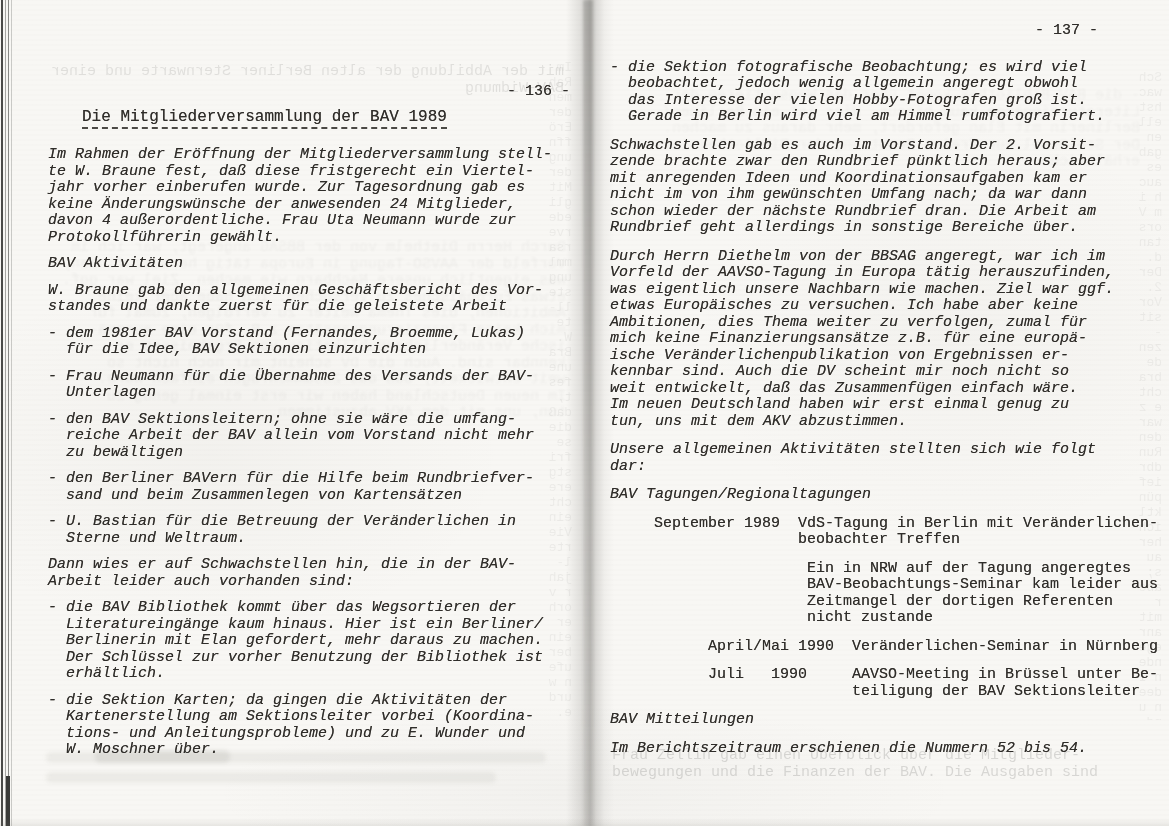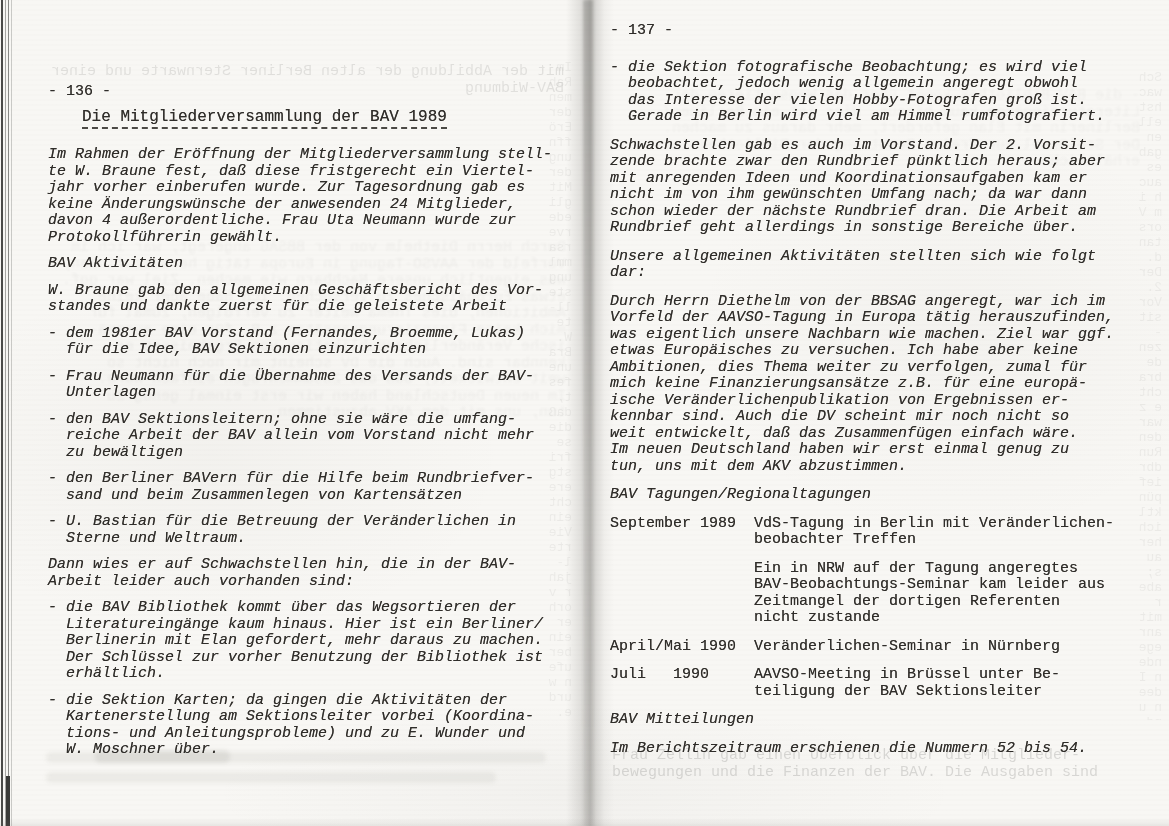--- a/index.html
+++ b/index.html
@@ -31,31 +31,31 @@
   .gutter-core{
     position:absolute;left:583px;top:0;bottom:0;width:10px;
     background:linear-gradient(180deg, rgba(90,88,84,0.30), rgba(120,118,114,0.16) 60%, rgba(130,128,124,0.10));
     filter:blur(1.5px);
   }
   .bottom-shade{position:absolute;left:0;right:0;bottom:0;height:8px;background:linear-gradient(180deg,transparent,rgba(120,118,112,0.12));}
   
   .page{position:absolute;top:0;}
   .page-left{left:30px;width:540px;padding:84px 0 0 18px;box-sizing:border-box;}
   .page-right{left:600px;width:558px;padding:23px 0 0 10px;box-sizing:border-box;}
-  .pagenum{text-align:left;margin:0 0 8px 0;}
+  .pagenum{text-align:right;margin:0 0 8px 0;}
   .page-right .pagenum{margin:0 60px 20px 0;}
   .title-wrap{margin:0 0 18px 34px;}
   .title{
     display:inline-block;font-size:16px;
     border-bottom:2px dashed rgba(45,42,38,0.85);padding-bottom:2px;
   }
   .para,.head,.bullet{white-space:pre-line;margin:0 0 10px 0;font-style:italic;}
   .page-right .para,.page-right .head,.page-right .bullet{margin-bottom:12px;}
   .bullet{padding-left:2ch;text-indent:-2ch;}
-  .sched-row{display:flex;margin:0 0 12px 0;}
+  .sched-row{display:flex;margin:0 0 12px 0;justify-content:flex-end;}
   .sched-date{flex:none;width:16ch;white-space:pre;}
   .sched-desc{white-space:pre-line;}
   
   .ghost{position:absolute;white-space:pre-line;color:#40403e;pointer-events:none;}
   .mirror{transform:scaleX(-1);}
   .g-left-top{left:40px;top:64px;width:524px;opacity:.12;filter:blur(.7px);}
   .g-right-bottom{left:612px;top:748px;width:520px;opacity:.17;filter:blur(.5px);}
   .g-left-mid{left:36px;top:240px;width:530px;opacity:.05;filter:blur(1px);}
   .g-right-mid{left:660px;top:88px;width:480px;opacity:.045;filter:blur(1px);}
   .g-col{width:26px;overflow:hidden;word-break:break-all;font-size:13px;line-height:15px;opacity:.06;filter:blur(.5px);}
@@ -159,33 +159,33 @@
     <div class="bullet">- die Sektion fotografische Beobachtung; es wird viel
 beobachtet, jedoch wenig allgemein angeregt obwohl
 das Interesse der vielen Hobby-Fotografen groß ist.
 Gerade in Berlin wird viel am Himmel rumfotografiert.</div>
     <div class="para">Schwachstellen gab es auch im Vorstand. Der 2. Vorsit-
 zende brachte zwar den Rundbrief pünktlich heraus; aber
 mit anregenden Ideen und Koordinationsaufgaben kam er
 nicht im von ihm gewünschten Umfang nach; da war dann
 schon wieder der nächste Rundbrief dran. Die Arbeit am
 Rundbrief geht allerdings in sonstige Bereiche über.</div>
-    <div class="para">Unsere allgemeinen Aktivitäten stellten sich wie folgt
-dar:</div>
     <div class="para">Durch Herrn Diethelm von der BBSAG angeregt, war ich im
 Vorfeld der AAVSO-Tagung in Europa tätig herauszufinden,
 was eigentlich unsere Nachbarn wie machen. Ziel war ggf.
 etwas Europäisches zu versuchen. Ich habe aber keine
 Ambitionen, dies Thema weiter zu verfolgen, zumal für
 mich keine Finanzierungsansätze z.B. für eine europä-
 ische Veränderlichenpublikation von Ergebnissen er-
 kennbar sind. Auch die DV scheint mir noch nicht so
 weit entwickelt, daß das Zusammenfügen einfach wäre.
 Im neuen Deutschland haben wir erst einmal genug zu
 tun, uns mit dem AKV abzustimmen.</div>
+    <div class="para">Unsere allgemeinen Aktivitäten stellten sich wie folgt
+dar:</div>
     <div class="head">BAV Tagungen/Regionaltagungen</div>
 
     <div class="sched-row">
       <div class="sched-date">September 1989</div>
       <div class="sched-desc">VdS-Tagung in Berlin mit Veränderlichen-
 beobachter Treffen</div>
     </div>
     <div class="sched-row">
       <div class="sched-date"></div>
       <div class="sched-desc">Ein in NRW auf der Tagung angeregtes

